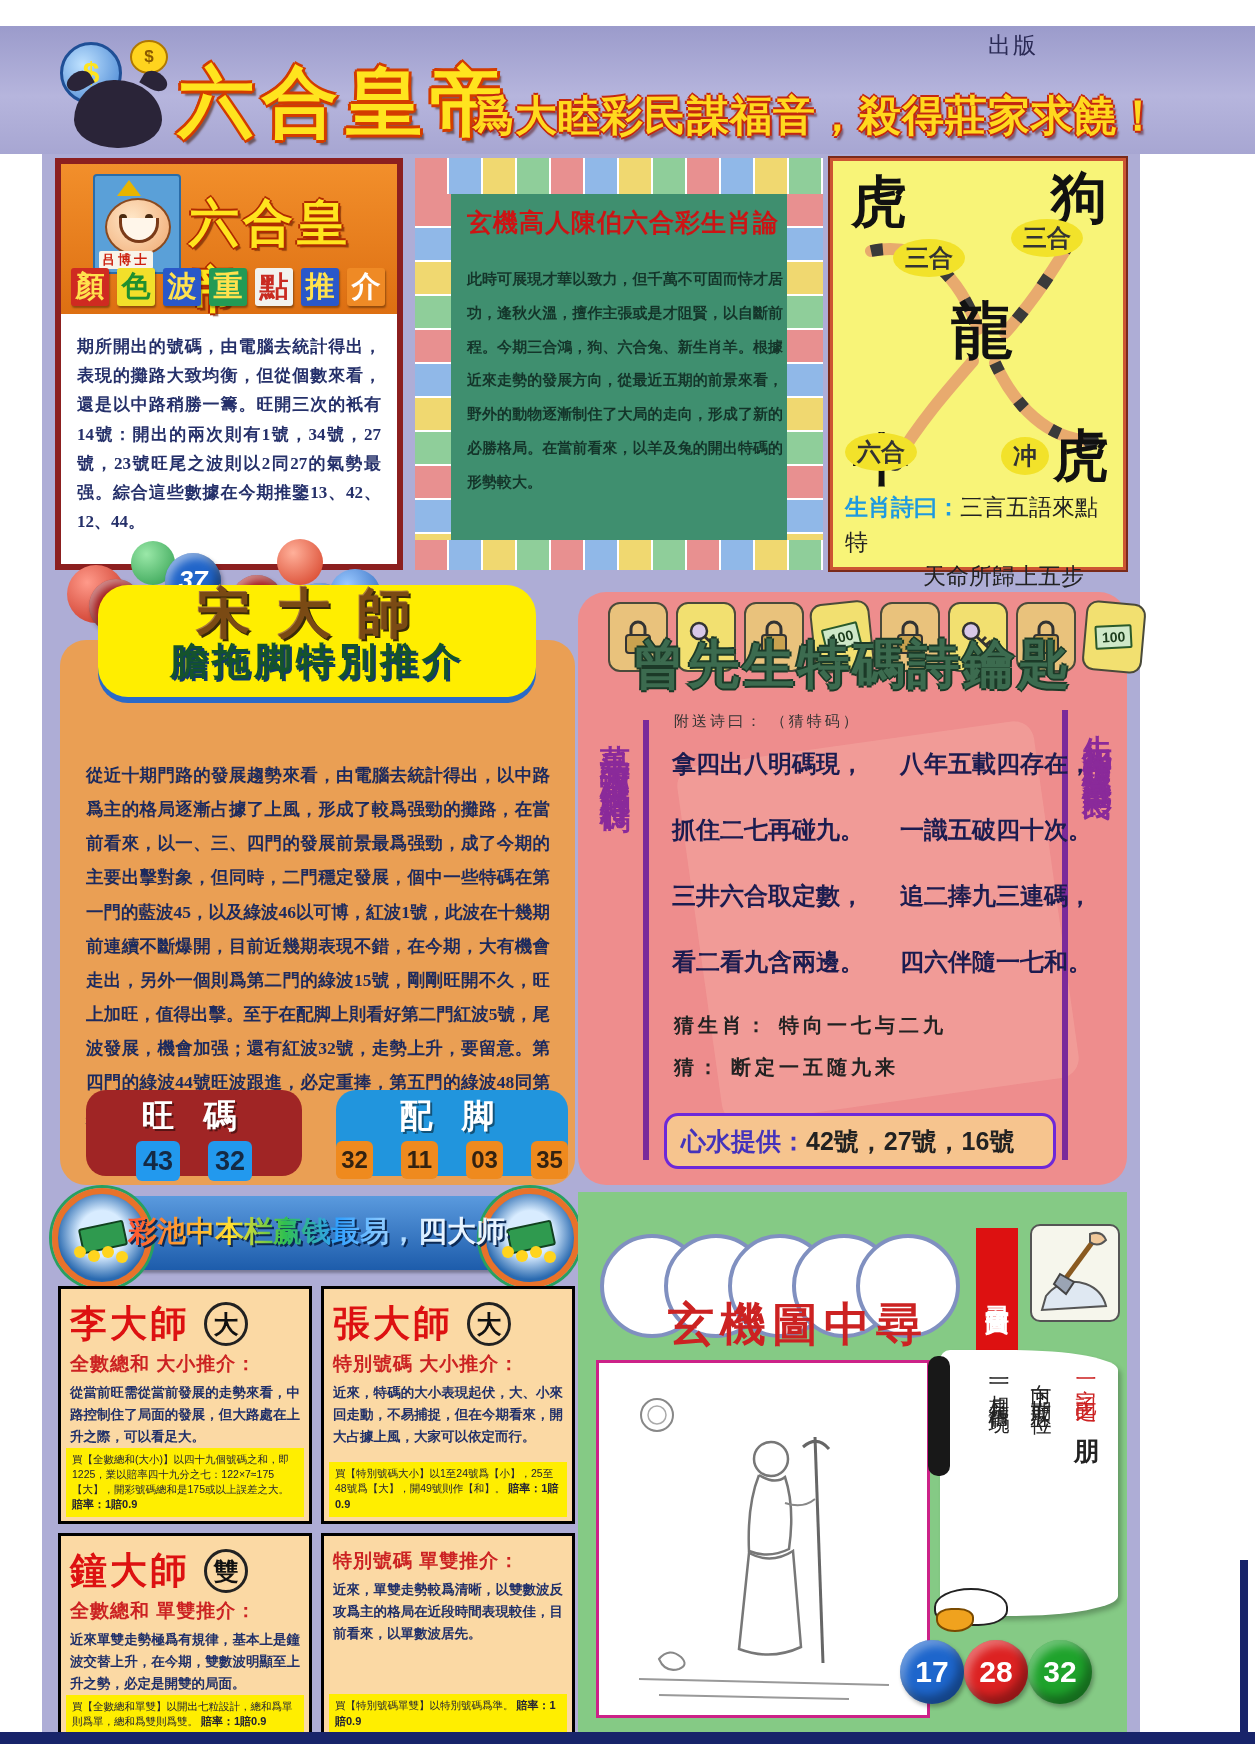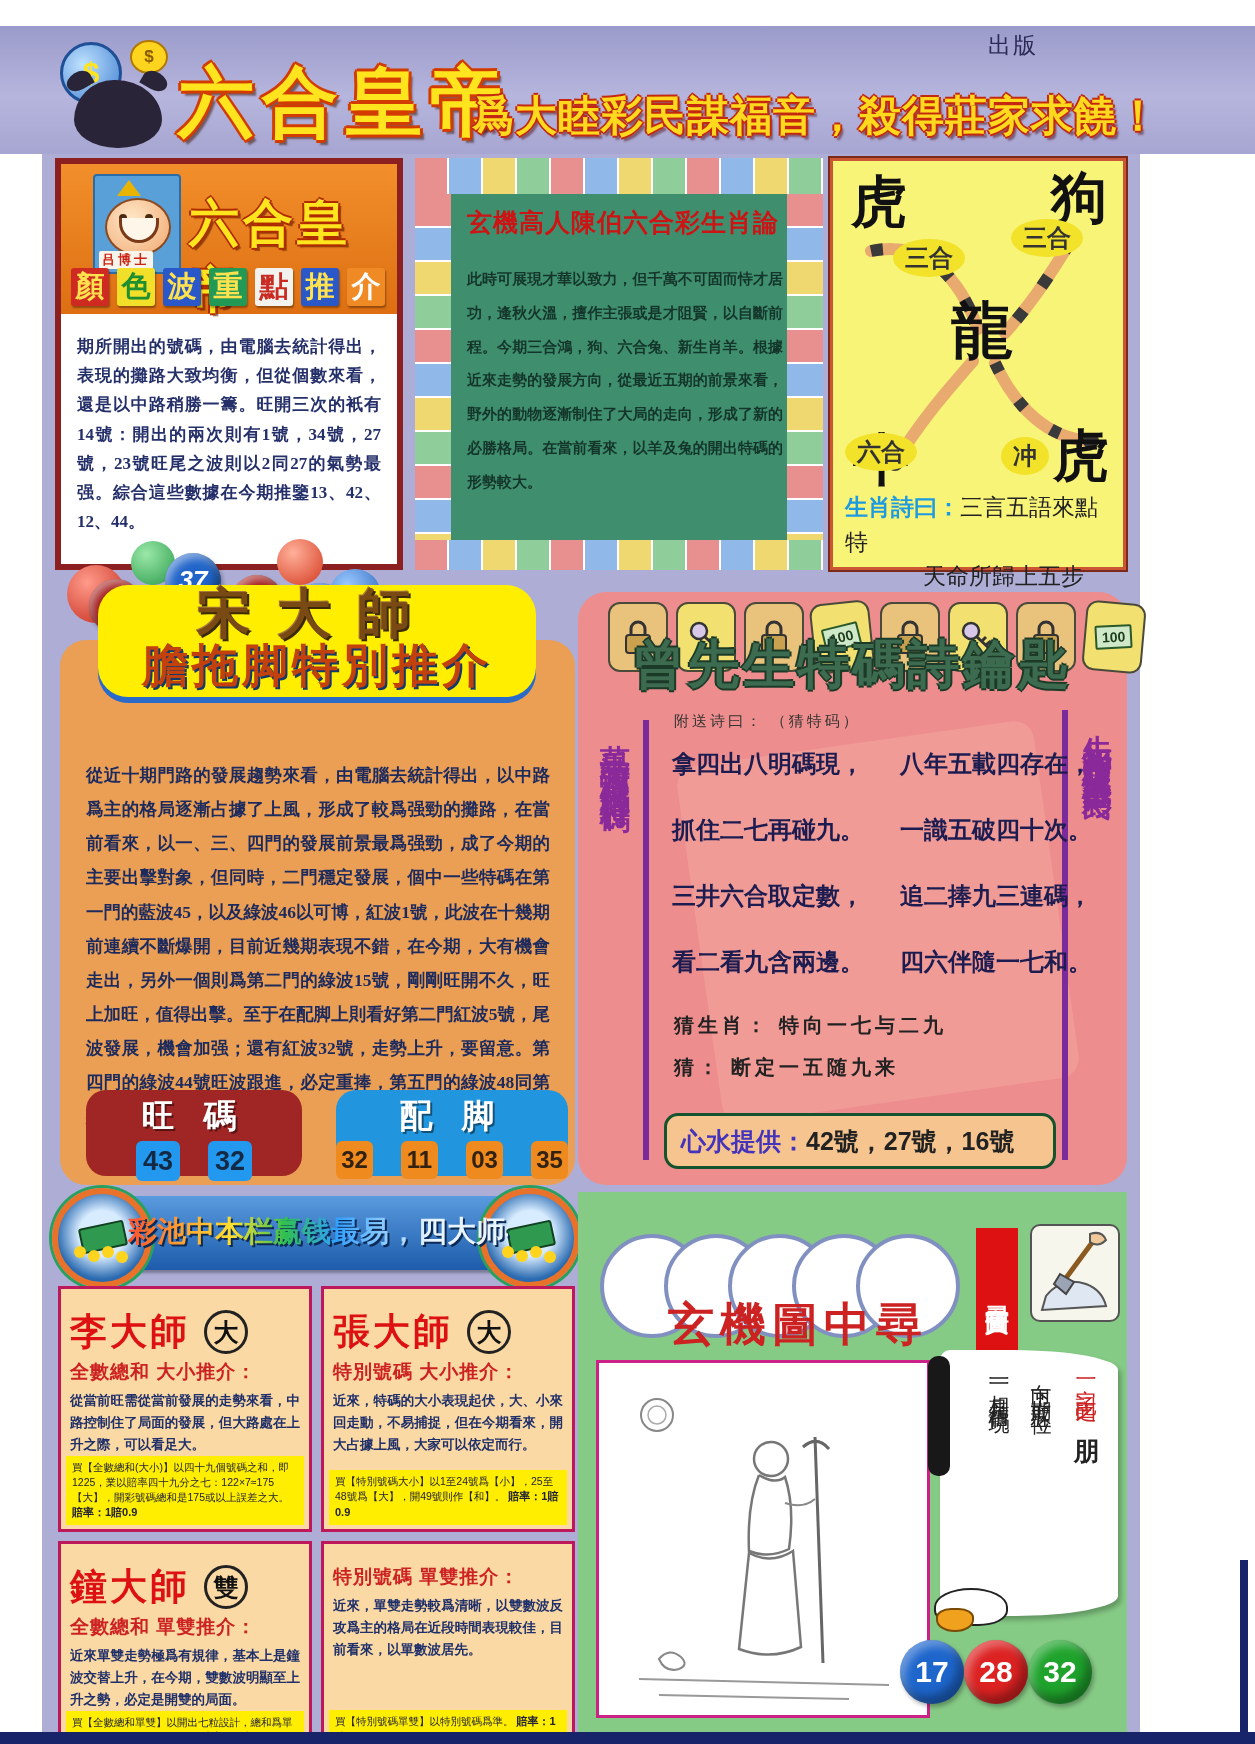--- a/index.html
+++ b/index.html
@@ -88,21 +88,21 @@
   .poemC{position:absolute;left:12px;top:330px;width:270px;font-size:23px;color:#222;line-height:1.5;}
   .poemC .lbl{color:#1e9ae0;font-weight:bold;}
   .poemC .l2{margin-left:78px;}
 
   
   .songbox{position:absolute;left:60px;top:640px;width:515px;height:545px;background:#ea9f54;border-radius:26px;}
   .song-pill{position:absolute;left:98px;top:585px;width:438px;height:112px;background:#ffee00;
      border-radius:30px;box-shadow:0 6px 0 #2a6ac8;text-align:center;z-index:3;}
   .song-title{font-size:54px;font-weight:bold;color:#7a4a14;letter-spacing:26px;line-height:1.05;
      text-shadow:2px 2px 0 #3a2a08,-1px -1px 0 #a87a3a;}
-  .song-sub{font-size:46px;font-weight:bold;color:#c2410c;letter-spacing:4px;line-height:1.0;
+  .song-sub{font-size:38px;font-weight:bold;color:#14532d;letter-spacing:4px;line-height:1.0;
      text-shadow:2px 2px 0 #123a6a;}
   .song-body{position:absolute;left:26px;top:118px;width:464px;font-size:17.5px;font-weight:bold;
      color:#1c2a5e;line-height:1.95;text-align:justify;}
   .hotbox{position:absolute;left:26px;top:450px;width:216px;height:86px;background:#a02525;border-radius:20px;text-align:center;}
   .legbox{position:absolute;left:276px;top:450px;width:232px;height:86px;background:#2195dd;border-radius:20px;text-align:center;}
   .hl-label{font-size:33px;font-weight:bold;color:#fff;letter-spacing:10px;text-shadow:2px 2px 0 rgba(0,0,0,.45);margin-top:4px;}
   .chiprow{display:flex;justify-content:center;gap:28px;margin-top:2px;}
   .chip-b{width:44px;height:40px;background:#2299ee;border-radius:6px;font-size:27px;font-weight:bold;
      color:#142a44;display:flex;align-items:center;justify-content:center;}
   .chip-o{width:40px;height:38px;background:#ef8a1e;border-radius:6px;font-size:24px;font-weight:bold;
@@ -123,42 +123,42 @@
      letter-spacing:6px;border-right:6px solid #7a2a9a;padding-right:8px;}
   .zeng-right{position:absolute;right:10px;top:118px;height:450px;font-size:30px;font-weight:bold;color:#8a2a9a;
      letter-spacing:6px;border-left:6px solid #7a2a9a;padding-left:8px;}
   .zeng-intro{position:absolute;left:96px;top:120px;font-size:15px;color:#333;letter-spacing:3px;}
   .zeng-poem{position:absolute;left:94px;top:156px;width:390px;display:flex;gap:36px;z-index:2;text-align:center;}
   .zeng-col{flex:1;}
   .zeng-col div{font-size:24px;font-weight:bold;color:#1c1c50;margin:0 0 34px 0;white-space:nowrap;}
   .zeng-guess{position:absolute;left:96px;top:420px;font-size:20px;color:#222;letter-spacing:4px;z-index:2;font-family:"Liberation Serif","DejaVu Serif",serif;font-weight:bold;}
   .zeng-guess2{position:absolute;left:96px;top:462px;font-size:20px;color:#222;letter-spacing:4px;z-index:2;font-family:"Liberation Serif","DejaVu Serif",serif;font-weight:bold;}
   .tipsbar{position:absolute;left:86px;bottom:16px;width:372px;height:50px;background:#f6c48e;
-     border:3px solid #14532d;border-radius:14px;display:flex;align-items:center;padding-left:14px;z-index:2;}
+     border:3px solid #6d28d9;border-radius:14px;display:flex;align-items:center;padding-left:14px;z-index:2;}
   .tipsbar .tl{font-size:25px;font-weight:bold;color:#4433bb;}
   .tipsbar .tv{font-size:25px;font-weight:bold;color:#222;}
 
   
   .banner{position:absolute;left:58px;top:1196px;width:516px;height:74px;border-radius:38px;
      background:linear-gradient(180deg,#5a9ade,#1d5cab);box-shadow:0 3px 3px rgba(0,0,0,.3);}
   .banner-text{position:absolute;left:70px;top:16px;width:380px;text-align:center;font-size:29px;font-weight:bold;
      white-space:nowrap;color:#f0f6ff;
      background:linear-gradient(90deg,#ff5030,#ffa030,#ffe030,#30c050,#30a0ff 55%,#e8f4ff 80%);
      -webkit-background-clip:text;background-clip:text;-webkit-text-fill-color:transparent;
      filter:drop-shadow(2px 2px 0 #0c2a55);}
   .medal{position:absolute;top:-8px;width:88px;height:88px;border-radius:50%;
      background:radial-gradient(circle at 50% 45%,#d8ecff 35%,#2a6ab0 70%);
      border:6px solid #e8722a;box-shadow:0 0 0 3px #28a060;}
   .medal:before{content:"";position:absolute;left:22px;top:30px;width:42px;height:22px;background:#2f9a4f;
      border:2px solid #11411f;border-radius:3px;transform:rotate(-12deg);}
   .medal:after{content:"";position:absolute;left:16px;top:52px;width:12px;height:12px;border-radius:50%;
      background:#ffd41e;box-shadow:14px 4px 0 #ffd41e,28px 0 0 #ffd41e,42px 5px 0 #ffd41e;}
   .mgrid{position:absolute;left:58px;top:1286px;width:517px;height:446px;display:grid;
      grid-template-columns:1fr 1fr;grid-template-rows:1fr 1fr;gap:9px;}
-  .mcard{background:#fbd9a4;border:3px solid #be185d;box-sizing:border-box;padding:18px 9px 4px 9px;
+  .mcard{background:#fbd9a4;border:3px solid #000000;box-sizing:border-box;padding:10px 9px 4px 9px;
      position:relative;display:flex;flex-direction:column;}
   .mhead{display:flex;align-items:center;}
   .mname{font-size:37px;font-weight:bold;color:#dd1111;letter-spacing:3px;}
   .mbadge{margin-left:14px;width:38px;height:38px;border:3px solid #222;border-radius:50%;
      display:flex;align-items:center;justify-content:center;font-size:25px;font-weight:bold;color:#111;}
   .msub{font-size:19px;font-weight:bold;color:#cc2222;letter-spacing:1px;margin-top:2px;}
   .mbody{font-size:13.5px;font-weight:bold;color:#20306a;line-height:1.62;margin-top:5px;text-align:justify;flex:1;}
   .mnote{background:#ffee00;font-size:10.5px;color:#223;line-height:1.45;padding:4px 6px;margin:0 -4px 0 -4px;}
   .mnote b{font-size:11px;}
 

